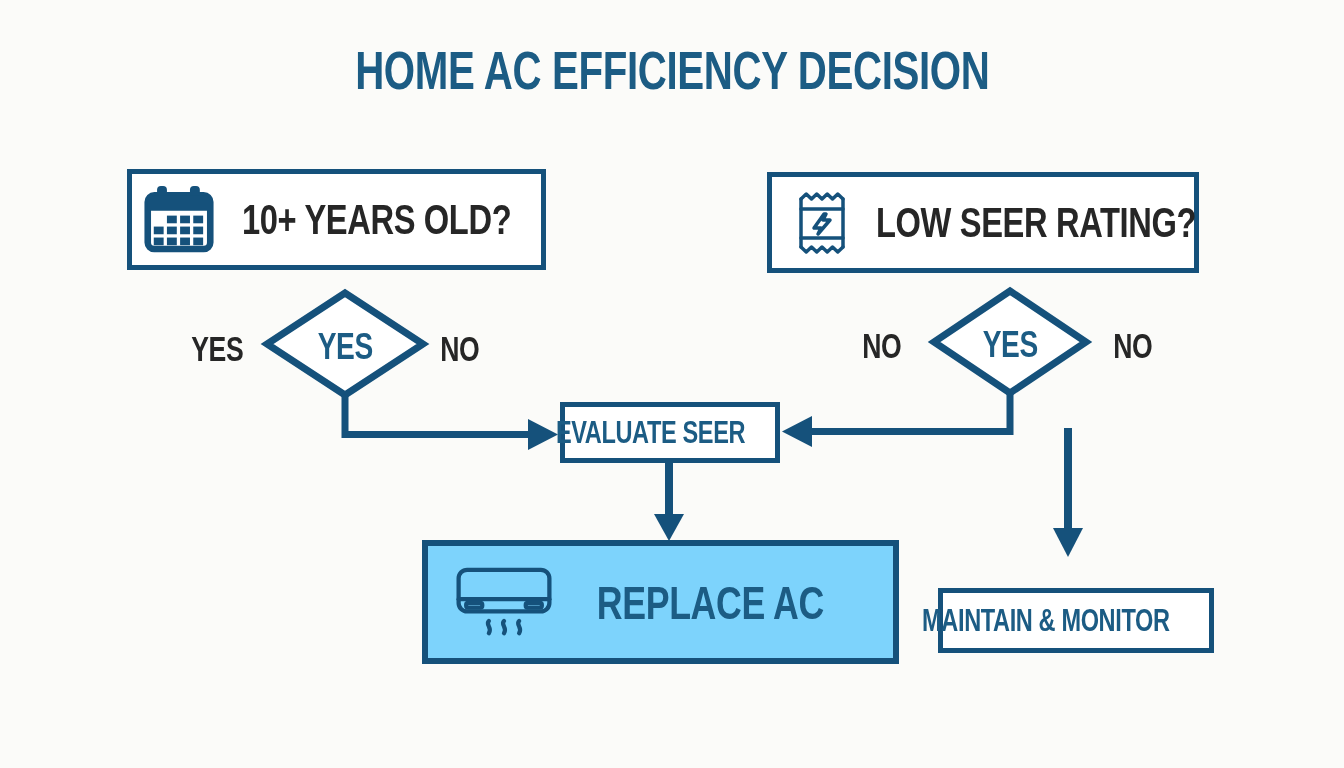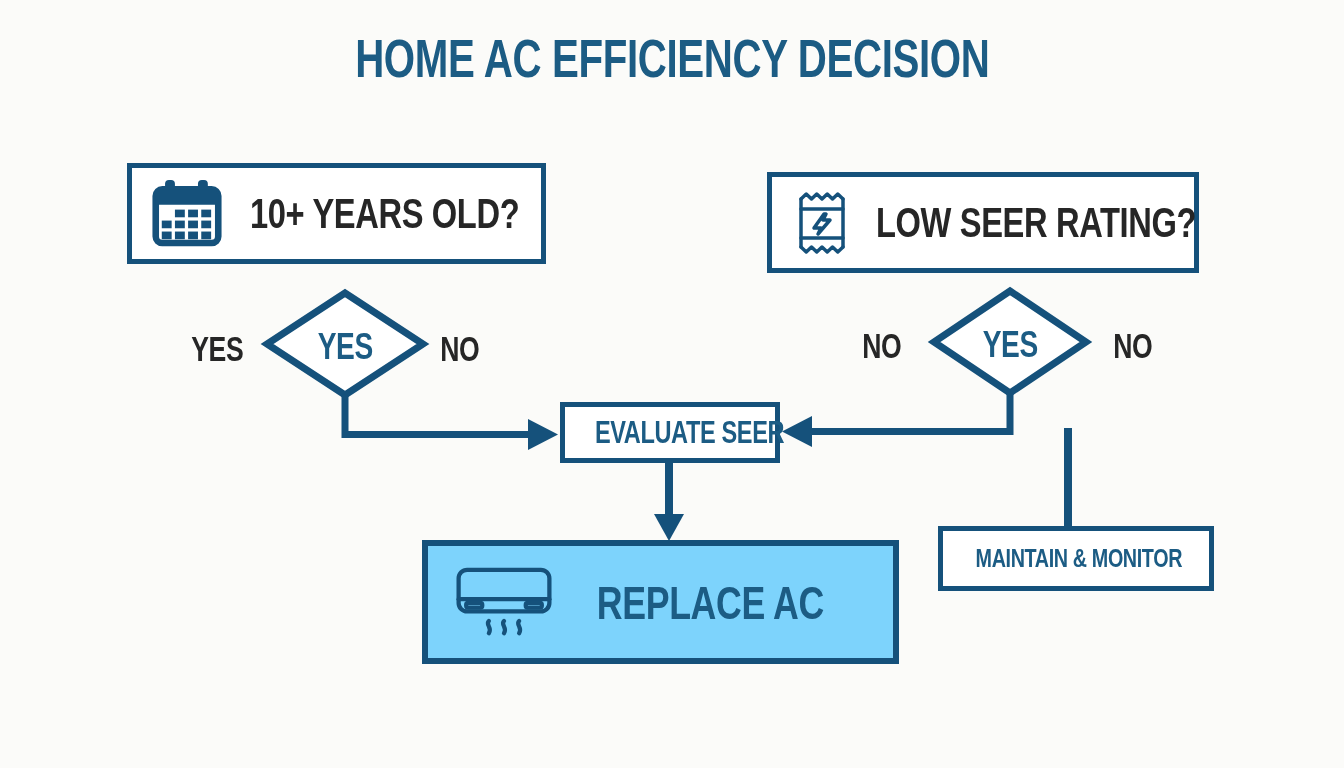--- a/index.html
+++ b/index.html
@@ -6,21 +6,21 @@
   .canvas {
     position:relative; width:1344px; height:768px;
     background:#fbfbf9; overflow:hidden;
     font-family:"Liberation Sans", sans-serif;
     color:#282828;
   }
   .cond { display:inline-block; transform:scaleX(0.76); transform-origin:center center; white-space:nowrap; letter-spacing:-0.5px; }
   .cond-left { transform-origin:left center; }
 
   .title {
-    position:absolute; left:0; right:0; top:28px;
+    position:absolute; left:0; right:0; top:40px;
     text-align:center; font-size:53px; font-weight:700; color:#1c5c84;
   }
 
   .qbox {
     position:absolute; box-sizing:border-box; height:101px;
     background:#ffffff; border:5px solid #15517b;
     display:flex; align-items:center;
   }
   .qbox .icon { flex:0 0 auto; display:flex; align-items:center; }
   .qlabel { font-size:43px; font-weight:700; color:#262626; }
@@ -28,25 +28,25 @@
   .diamond-label, .branch-label {
     position:absolute; display:flex; align-items:flex-start; justify-content:center;
     font-weight:700;
   }
   .diamond-label { font-size:37px; color:#1c5c84; width:110px; height:36px; }
   .branch-label  { font-size:35px; color:#262626; width:110px; height:36px; }
 
   .procbox {
     position:absolute; box-sizing:border-box;
     background:#ffffff; border:5px solid #15517b;
-    display:flex; align-items:center; justify-content:flex-start;
+    display:flex; align-items:center; justify-content:flex-end;
     font-weight:700; color:#1c5c84;
   }
   .evaluate { left:560px; top:402px; width:220px; height:61px; font-size:31px; }
-  .maintain { left:938px; top:526px; width:276px; height:65px; font-size:26px; }
+  .maintain { left:938px; top:588px; width:276px; height:65px; font-size:31px; }
 
   .replace {
     position:absolute; left:422px; top:540px; width:477px; height:124px;
     box-sizing:border-box; background:#7dd3fc; border:6px solid #15517b;
     display:flex; align-items:center;
   }
   .replace .icon { margin-left:24px; flex:0 0 auto; display:flex; align-items:center; }
   .replace-label { flex:1; text-align:center; font-size:47px; font-weight:700; color:#1c5c84; padding-right:28px; }
 
   svg.layer { position:absolute; left:0; top:0; pointer-events:none; }
@@ -71,21 +71,21 @@
     <path d="M669 462 L669 516" fill="none" stroke="#15517b" stroke-width="8"></path>
     <polygon points="654,514 684,514 669,541" fill="#15517b"></polygon>
 
     <path d="M1068 428 L1068 530" fill="none" stroke="#15517b" stroke-width="8"></path>
     <polygon points="1053,528 1083,528 1068,557" fill="#15517b"></polygon>
 
     <polygon points="345,293 423,344 345,395 267,344" fill="#ffffff" stroke="#15517b" stroke-width="7"></polygon>
     <polygon points="1010,291 1086,342 1010,393 934,342" fill="#ffffff" stroke="#15517b" stroke-width="7"></polygon>
   </svg>
 
-  <div class="qbox" style="left:127px; top:163px; width:419px; padding-left:18px;">
+  <div class="qbox" style="left:127px; top:169px; width:419px; padding-left:10px;">
     <span class="icon">
       <svg width="74" height="68" viewBox="0 0 66 62">
         <rect x="13" y="0" width="9" height="13" rx="3.5" fill="#15517b"></rect>
         <rect x="43" y="0" width="9" height="13" rx="3.5" fill="#15517b"></rect>
         <rect x="4.5" y="8.5" width="57" height="49" rx="6" fill="#ffffff" stroke="#15517b" stroke-width="6"></rect>
         <path d="M4.5 14.5 a6 6 0 0 1 6 -6 h45 a6 6 0 0 1 6 6 v8 h-57 z" fill="#15517b"></path>
         <g fill="#15517b">
           <rect x="22" y="27" width="9" height="7"></rect>
             <rect x="34" y="27" width="9" height="7"></rect>
             <rect x="46" y="27" width="9" height="7"></rect>

